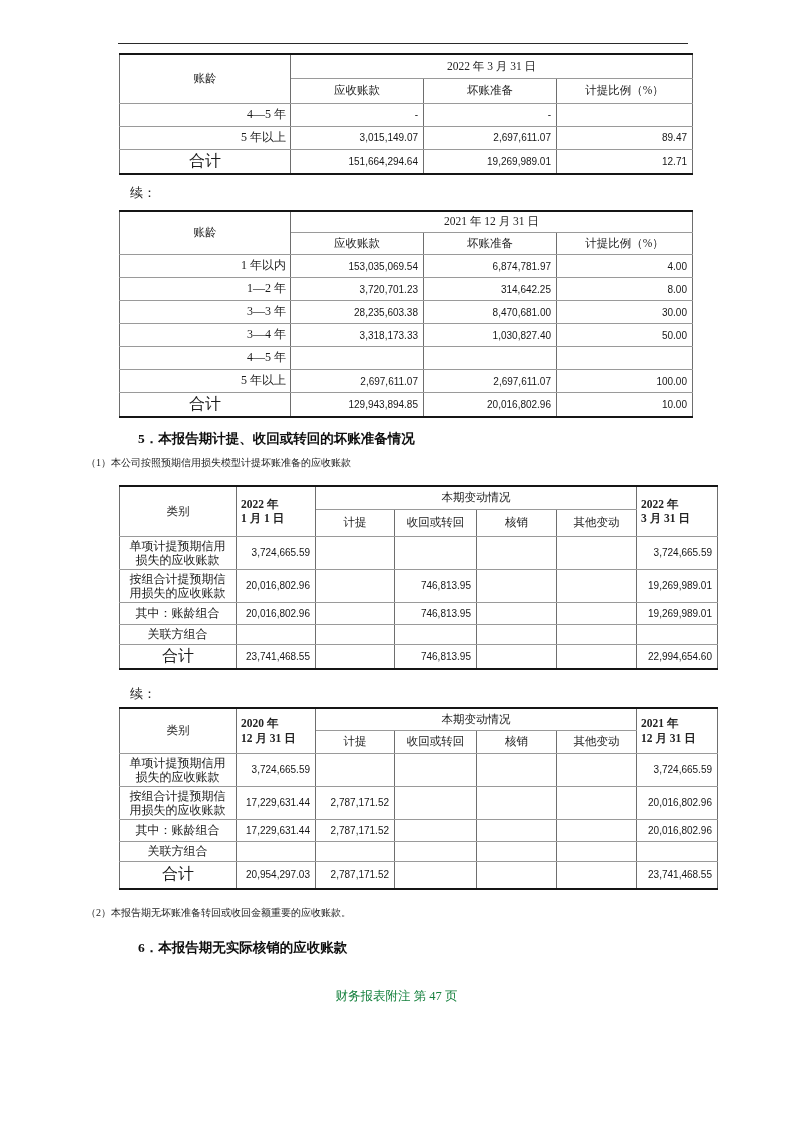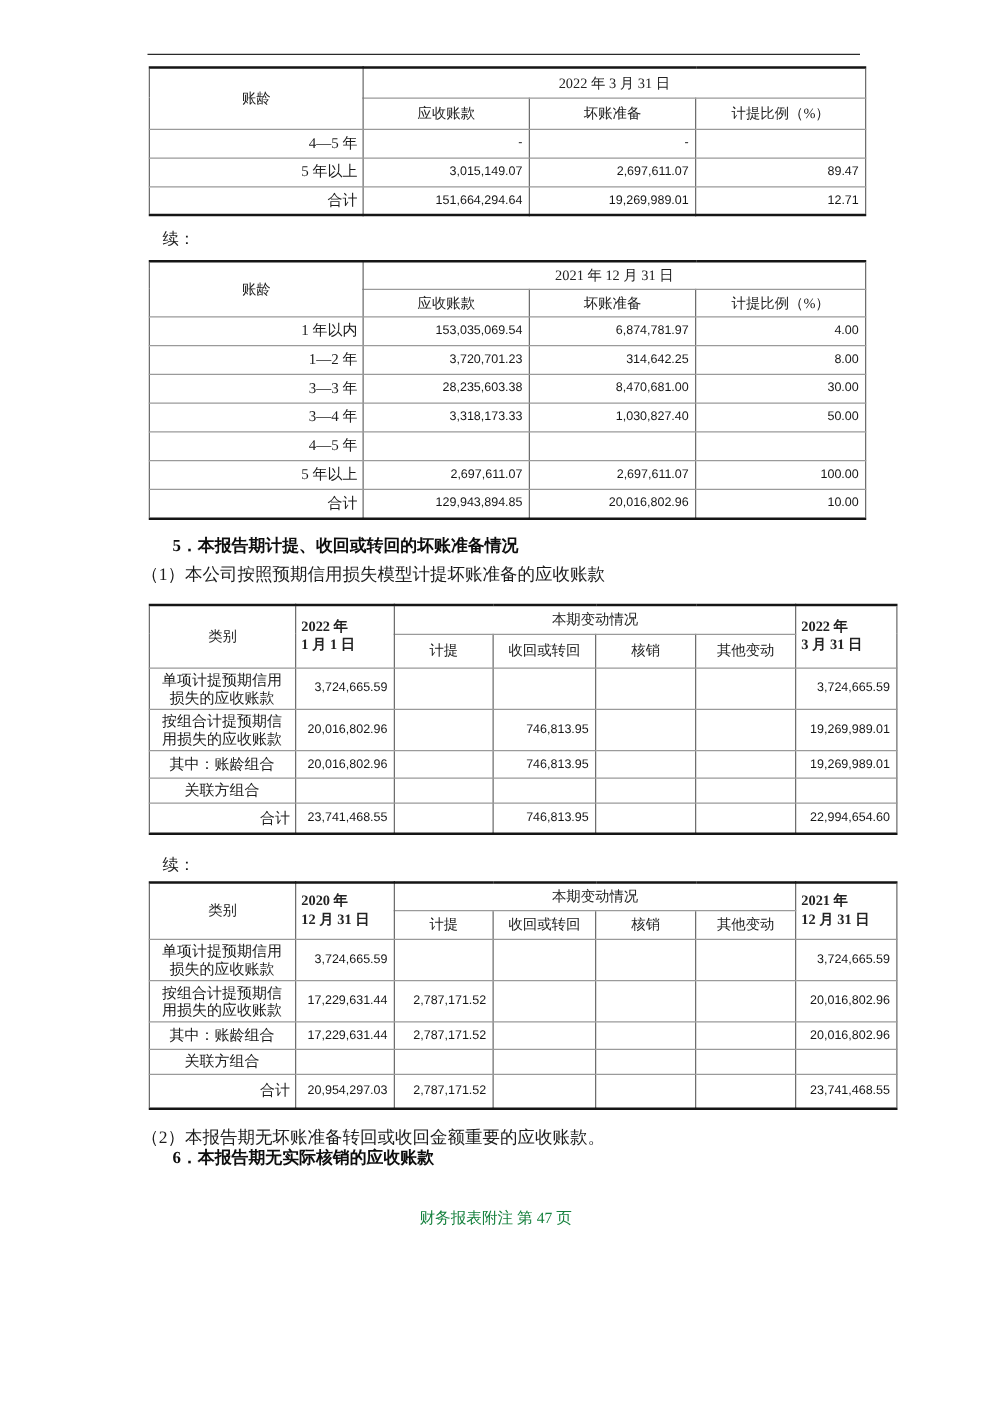--- a/index.html
+++ b/index.html
@@ -34,40 +34,40 @@
     border-bottom: 1px solid #9a9a9a;
     border-left: 1px solid #6e6e6e;
     border-right: 1px solid #6e6e6e;
     overflow: hidden;
     vertical-align: middle;
     padding: 1px 4px;
   }
   table.fin td.hc { text-align: center; font-size: 11.5px; color: #222; }
   table.fin td.lab { text-align: right; font-size: 12px; padding-left: 8px; line-height: 13.5px; }
   table.fin td.lab2 { text-align: center; font-size: 12px; padding: 2px 6px 2px 5px; line-height: 14px; margin-left: 12px; }
-  table.fin td.tot { text-align: right; font-size: 12px; }
+  table.fin td.tot { text-align: center; font-size: 16px; }
   table.fin td.num {
     text-align: right;
     font-family: "Liberation Sans", "DejaVu Sans", sans-serif;
     font-size: 10px;
     padding-right: 5px;
     color: #161616;
   }
   table.aging { width: 573px; }
   table.prov  { width: 598px; }
   .l2 { display: block; line-height: 14.5px; text-align: left; font-weight: bold; }
 
   .continued { margin: 10px 0 0 130px; font-size: 13px; line-height: 15px; }
   .continued2 { margin: 16px 0 0 130px; font-size: 13px; line-height: 15px; }
   .h-num { margin-left: 138px; font-size: 13.5px; font-weight: bold; line-height: 15px; color: #0e0e0e; }
-  .para  { margin-left: 113px; font-size: 14px; line-height: 15px; }
+  .para  { margin-left: 86px; font-size: 10px; line-height: 15px; }
   .heading-5 { margin-top: 13px; }
   .para-1 { margin-top: 9px; }
   .para-2 { margin-top: 15px; }
-  .heading-6 { }
+  .heading-6 { margin-top: 20px; }
   .page-footer { margin-top: 33px; text-align: center; font-size: 12.5px; color: #15803d; }
 
   .mt-t1 { margin-top: 9px; }
   .mt-t2 { margin-top: 10px; }
   .mt-t3 { margin-top: 15px; }
   .mt-t4 { margin-top: 6px; }
 </style>
 </head>
 <body>
 

